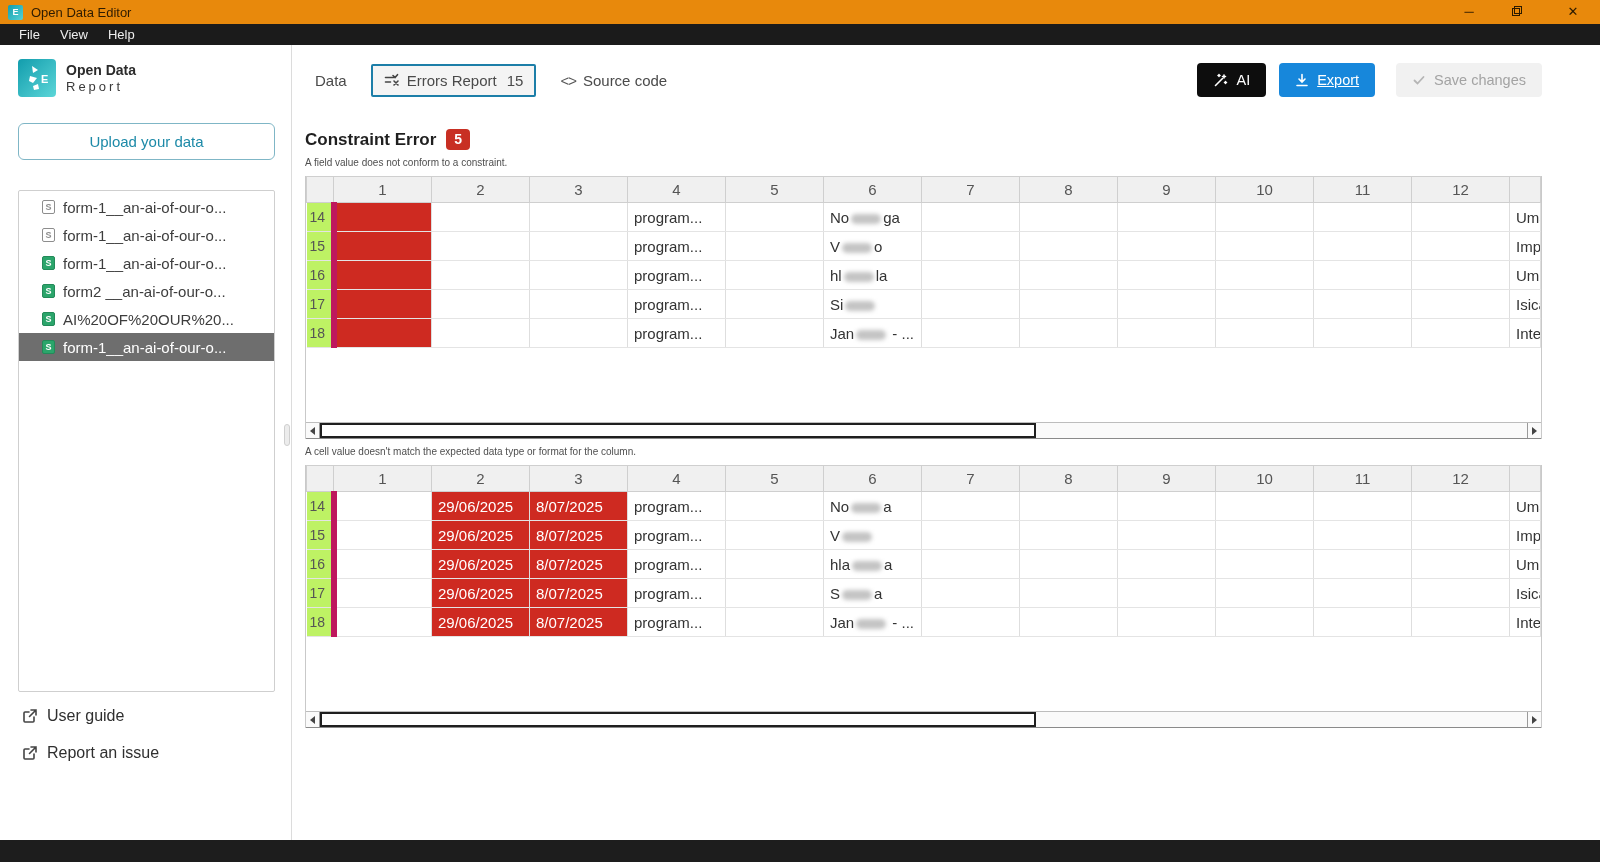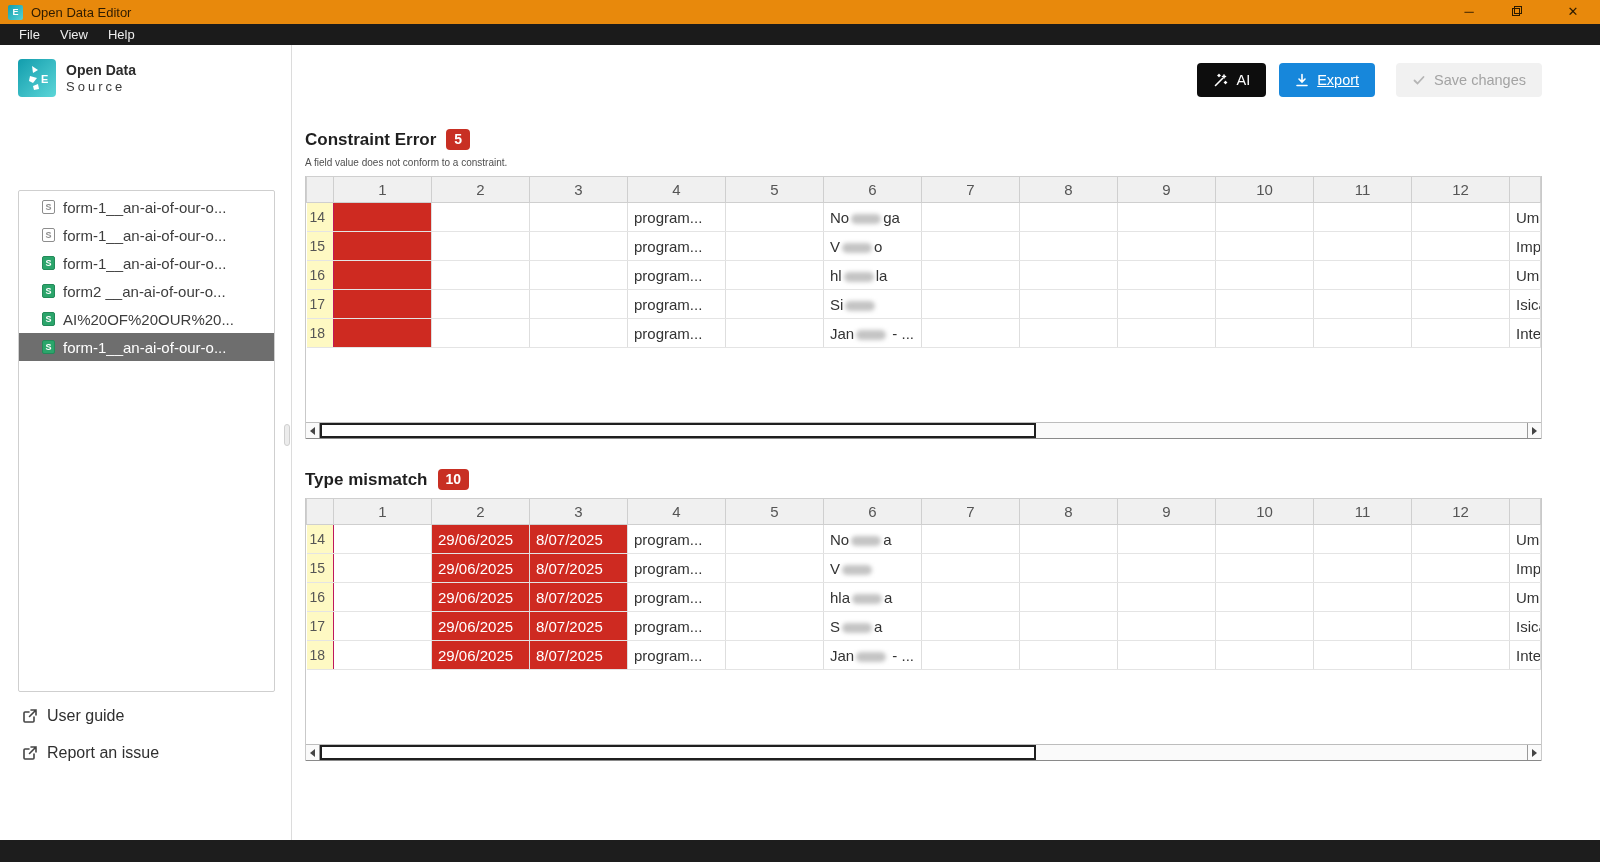--- a/index.html
+++ b/index.html
@@ -87,21 +87,21 @@
   .badge{background:var(--badge-red);color:#fff;font-size:14px;font-weight:bold;border-radius:4px;
     padding:2px 8px;line-height:17px;}
   .section .desc{margin-top:7px;font-size:10px;color:#4f4f4f;}
   .grid-box{position:relative;margin-top:8px;height:263px;border-left:1px solid #c9c9c9;
     border-right:1px solid #c9c9c9;}
   table.grid{border-collapse:collapse;table-layout:fixed;width:100%;}
   .grid th{background:var(--header-bg);border:1px solid var(--grid-border);height:26px;
     font-weight:normal;font-size:15px;color:#555;}
   .grid td{height:29px;border-right:1px solid #dedede;border-bottom:1px solid #e4e4e4;
     font-size:15px;color:#333;padding:0 6px;white-space:nowrap;overflow:hidden;}
-  .grid td.rownum{color:#555;font-size:14px;padding:0 3px;border-right:1px solid #be185d;background:#fef9c3;}
+  .grid td.rownum{color:#555;font-size:14px;padding:0 3px;border-right:6px solid #be185d;background:#bef264;}
   .grid td.red{background:var(--cell-red);color:#fff;}
   .redact{display:inline-block;width:30px;height:10px;margin:0 2px;background:#c4c4c4;
     border-radius:5px;filter:blur(2px);vertical-align:middle;}
   .hscroll{position:absolute;left:0;right:0;bottom:0;height:17px;background:#fafafa;
     border-top:1px solid #bdbdbd;border-bottom:1px solid #8a8a8a;display:flex;align-items:stretch;}
   .sb-btn{width:14px;display:flex;align-items:center;justify-content:center;border-right:1px solid #9a9a9a;}
   .sb-btn.right{border-right:none;border-left:1px solid #9a9a9a;margin-left:auto;}
   .tri{width:0;height:0;border-top:4px solid transparent;border-bottom:4px solid transparent;}
   .tri.l{border-right:5px solid #444;}
   .tri.r{border-left:5px solid #444;}
@@ -133,23 +133,24 @@
     <span class="logo-sq">
       <svg width="38" height="38" viewBox="0 0 38 38">
         <path d="M14 7 l6 4 -5 3 z" fill="#fff"></path>
         <path d="M12 17 l7 2 -4 5 -4 -2 z" fill="#fff"></path>
         <path d="M15 27 l5 -2 1 5 -5 1 z" fill="#fff"></path>
         <text x="23" y="24" font-size="11" font-weight="bold" fill="#fff" font-family="Liberation Sans,sans-serif">E</text>
       </svg>
     </span>
     <div>
       <div class="logo-name">Open Data</div>
-      <div class="logo-sub">Source</div>
+      <div class="logo-sub">Report</div>
     </div>
   </div>
+  <button class="upload-btn">Upload your data</button>
   <div class="file-list" id="file-list">
       <div class="file-item">
         <span class="fi-ico gray">
           <span class="sq">S</span>
         </span>
         <span>form-1__an-ai-of-our-o...</span>
       </div>
       <div class="file-item">
         <span class="fi-ico gray">
           <span class="sq">S</span>
@@ -196,20 +197,38 @@
     </svg>
     <span>Report an issue</span>
   </div>
 
 </aside>
 <div class="side-divider"></div>
 <div class="divider-handle"></div>
 
 <main class="content">
   <div class="toolbar">
+    <div class="tabs" id="tabs">
+        <div class="tab">
+          <span>Data</span>
+        </div>
+        <div class="tab selected">
+          <svg width="16" height="15" viewBox="0 0 16 15">
+            <path class="st" d="M1.5 4.5 h8 M1.5 9 h5"></path>
+            <path class="st" d="M9 2.5 l2 2 2.5 -2.8"></path>
+            <path class="st" d="M10 8 l4 4 M14 8 l-4 4"></path>
+          </svg>
+          <span>Errors Report</span>
+          <span class="count">15</span>
+        </div>
+        <div class="tab">
+          <span class="code-glyph">&lt;&gt;</span>
+          <span>Source code</span>
+        </div>
+      </div>
     <div class="actions">
       <button class="btn btn-ai">
         <svg width="15" height="15" viewBox="0 0 15 15">
           <path class="stw" d="M2.5 12.5 L9.5 5.5"></path>
           <path class="stw" d="M11 2 v3 M9.5 3.5 h3"></path>
           <path class="stw" d="M12.5 8.5 v2 M11.5 9.5 h2"></path>
           <path class="stw" d="M6 1.5 v2 M5 2.5 h2"></path>
         </svg>
         <span>AI</span>
       </button>
@@ -358,24 +377,21 @@
               <span class="tri l"></span>
             </span>
             <div class="sb-thumb" style="width:58%"></div>
             <span class="sb-btn right">
               <span class="tri r"></span>
             </span>
           </div>
         </div>
       </div>
       <div class="section">
-        <h2>
-          <span>Type mismatch</span>
-          <span class="badge">10</span>
-        </h2>
+        <p class="desc">A cell value doesn't match the expected data type or format for the column.</p>
         <div class="grid-box">
           <table class="grid">
             <colgroup>
               <col style="width: 27px;">
               <col style="width: 98px;">
               <col style="width: 98px;">
               <col style="width: 98px;">
               <col style="width: 98px;">
               <col style="width: 98px;">
               <col style="width: 98px;">

